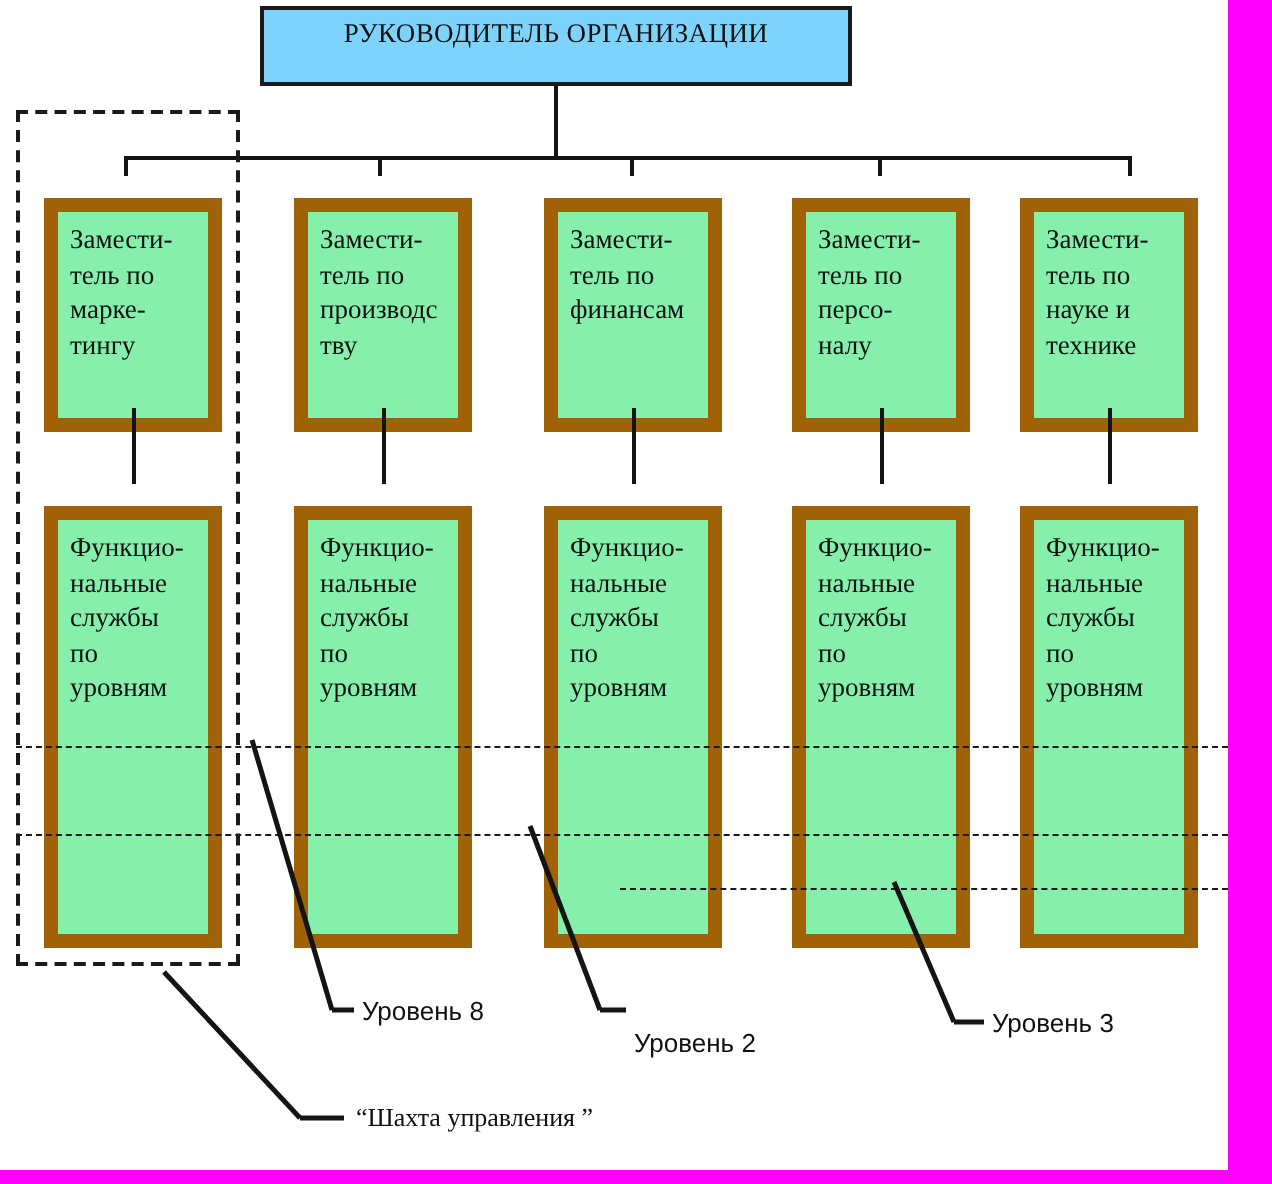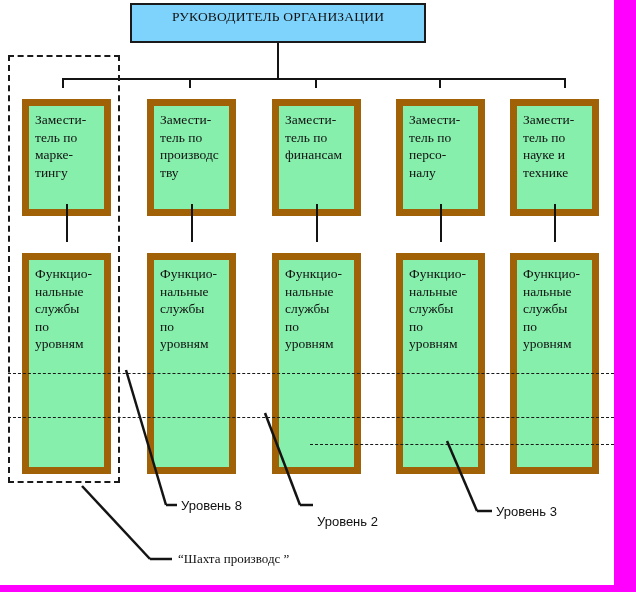--- a/index.html
+++ b/index.html
@@ -237,15 +237,15 @@
   <svg class="leader" style="left:0; top:0; width:636px; height:592px;">
     <line x1="447" y1="441" x2="477" y2="511"></line>
     <line x1="477" y1="511" x2="492" y2="511"></line>
   </svg>
   <div class="caption" style="left:496px; top:504px;">Уровень 3</div>
 
   <svg class="leader" style="left:0; top:0; width:636px; height:592px;">
     <line x1="82" y1="486" x2="150" y2="559"></line>
     <line x1="150" y1="559" x2="172" y2="559"></line>
   </svg>
-  <div class="caption-serif" style="left:178px; top:551px;">“Шахта производс ”</div>
+  <div class="caption-serif" style="left:178px; top:551px;">“Шахта управления ”</div>
 
 </div>
 
 </body></html>

